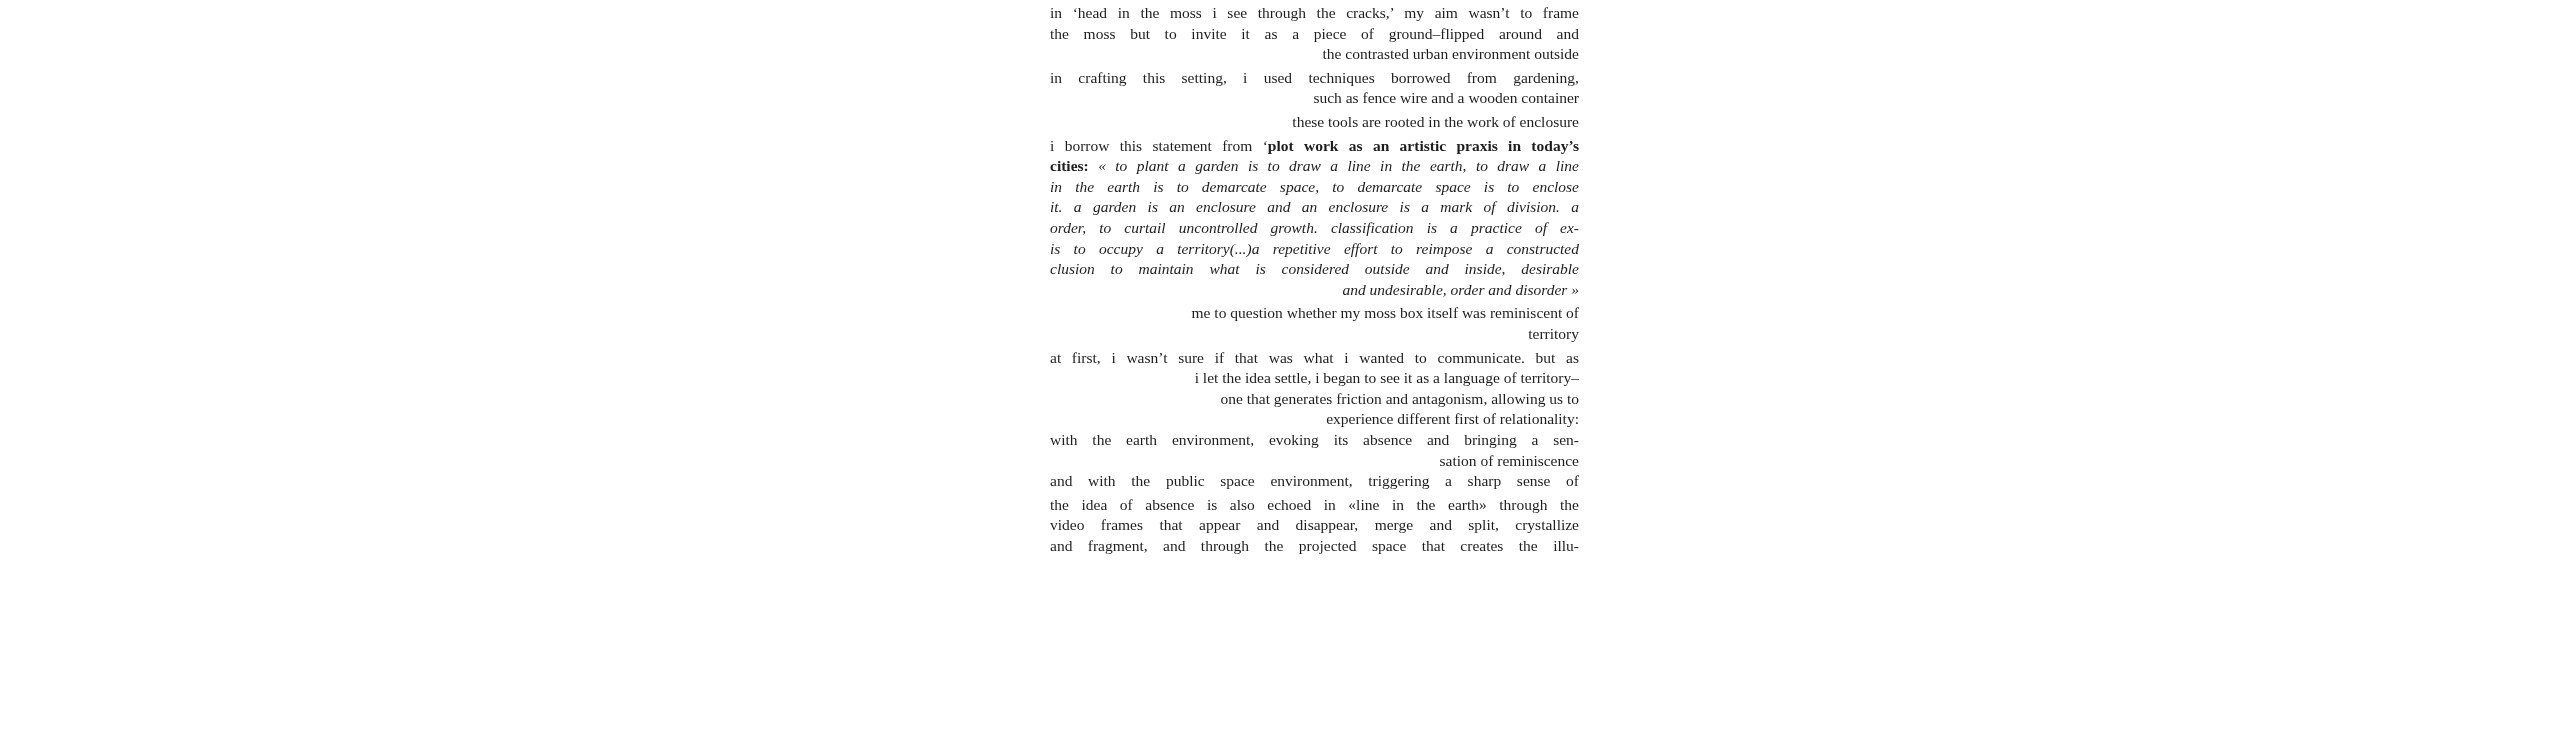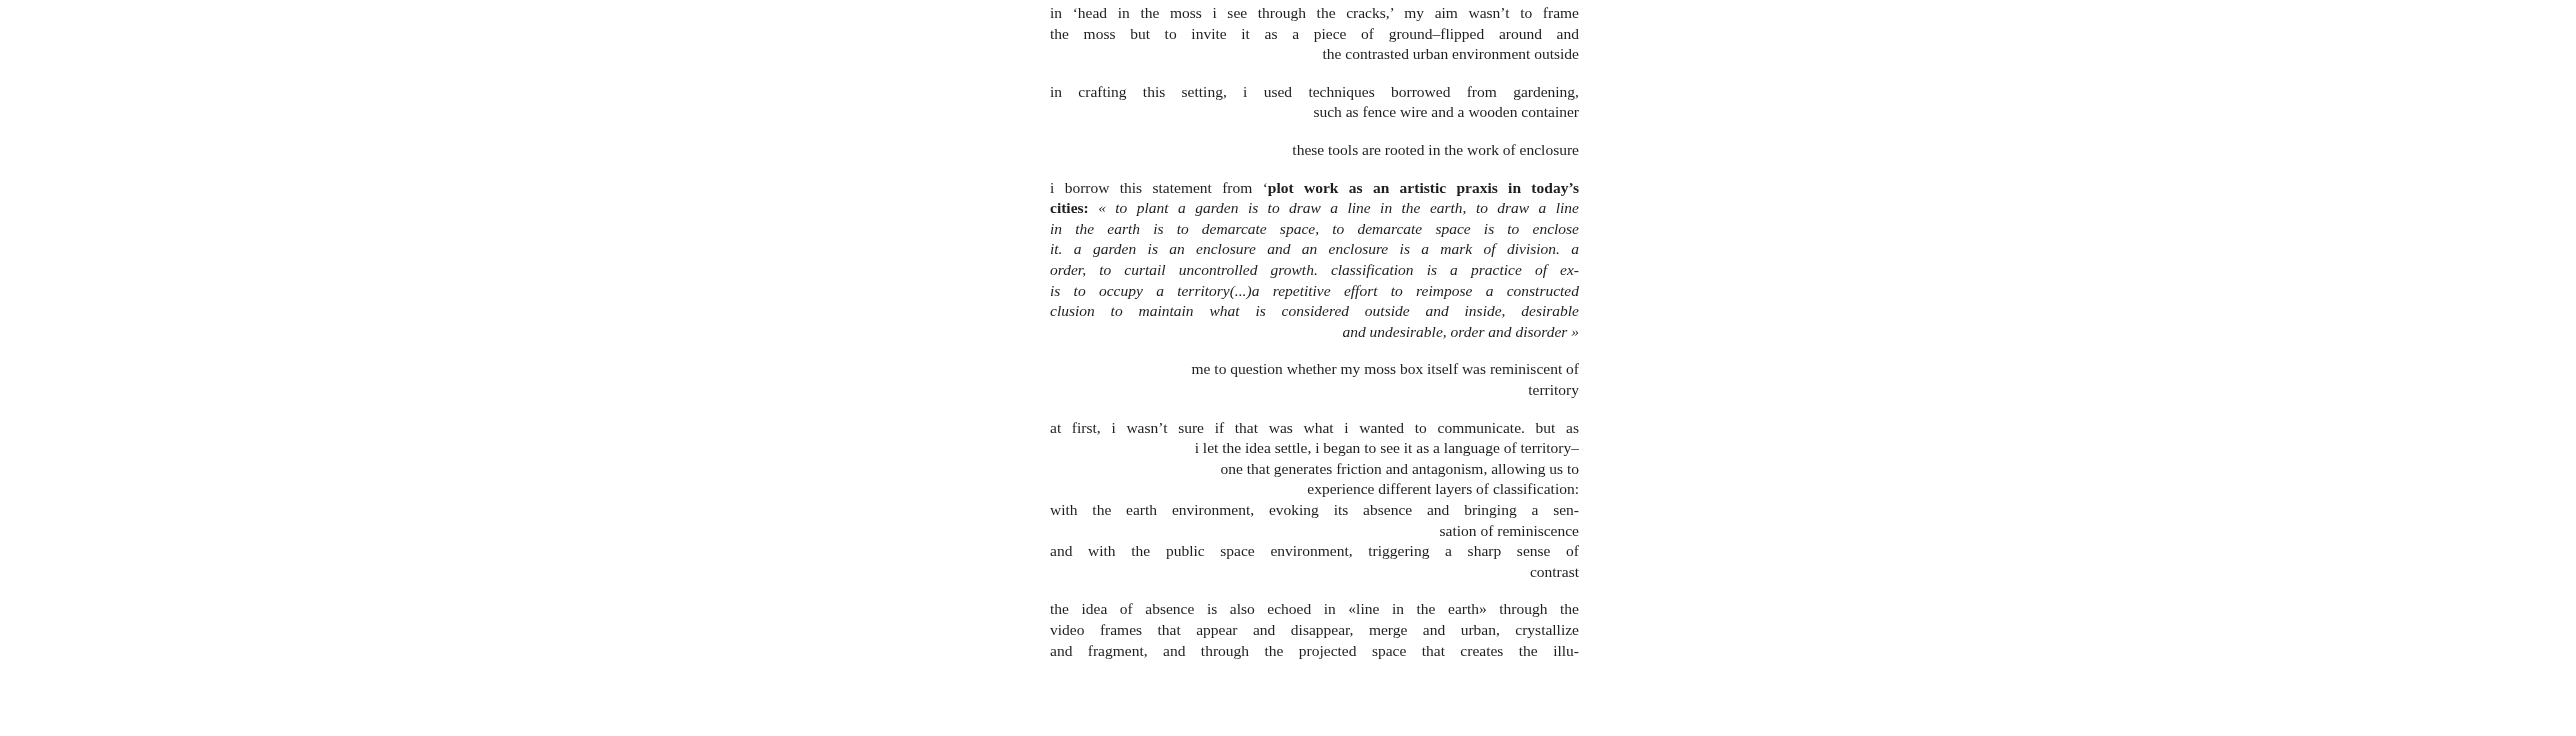--- a/index.html
+++ b/index.html
@@ -27,21 +27,21 @@
     font-size: 15.5px;
     line-height: 20.6px;
     color: #1e1e1e;
     font-weight: 400;
   }
   .paragraph {
     margin: 0;
     font-family: Liberation Serif, serif;
   }
   .paragraph + .paragraph {
-    margin-top: 17px;
+    margin-top: 3px;
   }
   .text-line {
     height: 20.6px;
     overflow: hidden;
     white-space: normal;
   }
   .text-line.justified {
     text-align: justify;
     text-align-last: justify;
   }
@@ -80,26 +80,25 @@
         <div class="text-line ragged"><span class="seg-italic">and undesirable, order and disorder »</span></div>
       </div>
       <div class="paragraph">
         <div class="text-line ragged"><span class="seg-regular">me to question whether my moss box itself was reminiscent of</span></div>
         <div class="text-line ragged"><span class="seg-regular">territory</span></div>
       </div>
       <div class="paragraph">
         <div class="text-line justified"><span class="seg-regular">at first, i wasn’t sure if that was what i wanted to communicate. but as</span></div>
         <div class="text-line ragged"><span class="seg-regular">i let the idea settle, i began to see it as a language of territory–</span></div>
         <div class="text-line ragged"><span class="seg-regular">one that generates friction and antagonism, allowing us to</span></div>
-        <div class="text-line ragged"><span class="seg-regular">experience different layers of classification:</span></div>
+        <div class="text-line ragged"><span class="seg-regular">experience different first of relationality:</span></div>
         <div class="text-line justified"><span class="seg-regular">with the earth environment, evoking its absence and bringing a sen-</span></div>
         <div class="text-line ragged"><span class="seg-regular">sation of reminiscence</span></div>
         <div class="text-line justified"><span class="seg-regular">and with the public space environment, triggering a sharp sense of</span></div>
-        <div class="text-line ragged"><span class="seg-regular">contrast</span></div>
       </div>
       <div class="paragraph">
         <div class="text-line justified"><span class="seg-regular">the idea of absence is also echoed in «line in the earth» through the</span></div>
-        <div class="text-line justified"><span class="seg-regular">video frames that appear and disappear, merge and urban, crystallize</span></div>
+        <div class="text-line justified"><span class="seg-regular">video frames that appear and disappear, merge and split, crystallize</span></div>
         <div class="text-line justified"><span class="seg-regular">and fragment, and through the projected space that creates the illu-</span></div>
       </div>
     </div>
 </div>
 
 
 </body></html>

